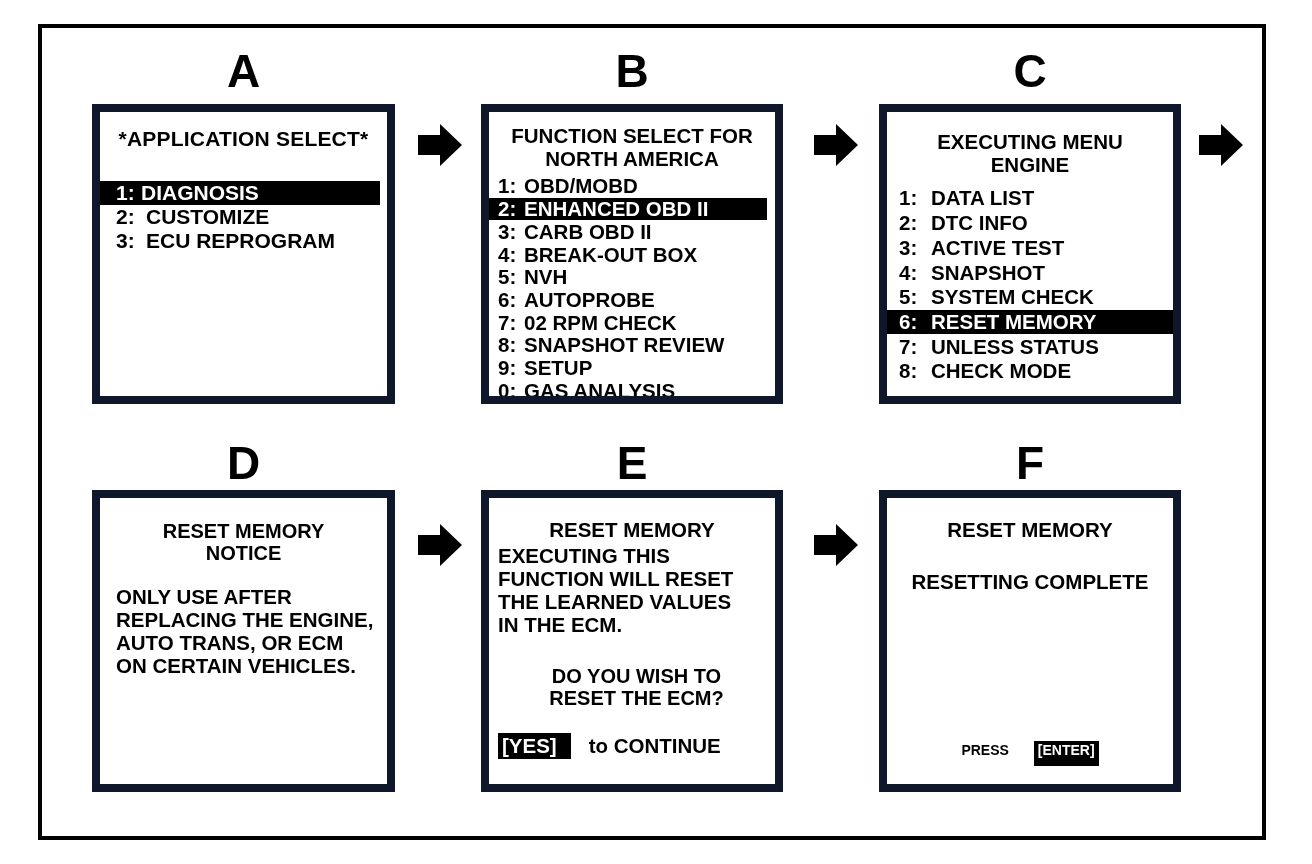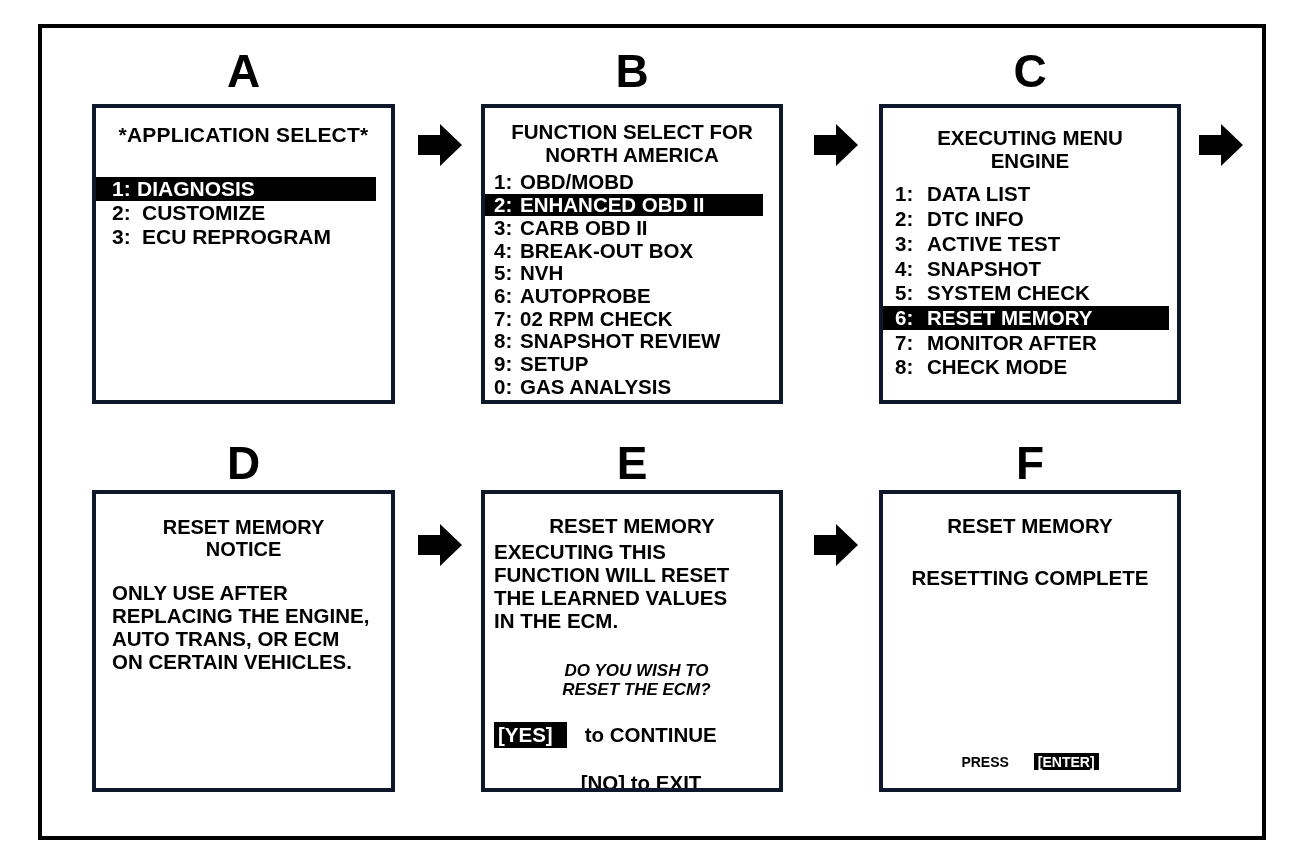--- a/index.html
+++ b/index.html
@@ -35,21 +35,21 @@
     position: absolute;
     font-size: 46px;
     font-weight: bold;
     line-height: 46px;
     text-align: center;
     letter-spacing: 0px;
   }
   
   .screen {
     position: absolute;
-    border: 4px solid #0f172a;
+    border: 8px solid #0f172a;
     background: #ffffff;
     box-sizing: border-box;
     overflow: hidden;
   }
   .screen-inner {
     position: relative;
     width: 100%;
     height: 100%;
     padding: 8px 0 0 0;
     box-sizing: border-box;
@@ -125,38 +125,38 @@
   #panel-d  { left: 92px;  top: 490px; width: 303px; height: 302px; }
   #panel-d .scr-title { font-size: 20px; padding-top: 14px; }
   #panel-d .d-block1 { font-size: 20.5px; margin-top: 19px; padding-left: 32px; }
   #panel-d .d-block2 { font-size: 20.5px; margin-top: 20px; padding-left: 16px; }
 
   
   #letter-e { left: 481px; top: 440px; width: 302px; }
   #panel-e  { left: 481px; top: 490px; width: 302px; height: 302px; }
   #panel-e .scr-title { font-size: 20.5px; padding-top: 13px; }
   #panel-e .e-body { font-size: 20.5px; margin-top: 2px; padding-left: 9px; }
-  #panel-e .e-q { font-size: 17px; margin-top: 28px; padding-left: 9px; text-align:center;font-style:italic; }
+  #panel-e .e-q { font-size: 20px; margin-top: 28px; padding-left: 9px; text-align:center; }
   #panel-e .e-choice { font-size: 20.5px; margin-top: 0px; }
   #panel-e .e-yes-row { display:flex; align-items:baseline; padding-left: 9px; }
   #panel-e .e-yes { background:#000; color:#fff; padding: 1px 14px 2px 4px; }
   #panel-e .e-yes-after { padding-left: 18px; }
   #panel-e .e-no-row { text-align:center; padding-left: 18px; }
 
   
   #letter-f { left: 879px; top: 440px; width: 302px; }
   #panel-f  { left: 879px; top: 490px; width: 302px; height: 302px; }
   #panel-f .scr-title { font-size: 20.5px; padding-top: 13px; }
   #panel-f .f-status { font-size: 20.5px; font-weight:bold; text-align:center; margin-top: 28px; }
   #panel-f .f-press-row {
     position:absolute; left:0; right:0; bottom: 18px;
     display:flex; justify-content:center; align-items:baseline;
     font-size: 14px; font-weight:bold;
   }
-  #panel-f .f-enter { background:#000; color:#fff; padding: 1px 4px 0 4px; margin-left: 25px; }
+  #panel-f .f-enter { background:#000; color:#fff; padding: 1px 4px 8px 4px; margin-left: 25px; }
 
   
   #arrow-ab { left: 418px;  top: 124px; }
   #arrow-bc { left: 814px;  top: 124px; }
   #arrow-cd { left: 1199px; top: 124px; }
   #arrow-de { left: 418px;  top: 524px; }
   #arrow-ef { left: 814px;  top: 524px; }
 </style>
 </head>
 <body>
@@ -253,21 +253,21 @@
         <div class="menu-row">
           <span class="num">4:</span><span class="lbl">SNAPSHOT</span>
         </div>
         <div class="menu-row">
           <span class="num">5:</span><span class="lbl">SYSTEM CHECK</span>
         </div>
         <div class="menu-row row-hl">
           <span class="num">6:</span><span class="lbl">RESET MEMORY</span>
         </div>
         <div class="menu-row">
-          <span class="num">7:</span><span class="lbl">MONITOR AFTER</span>
+          <span class="num">7:</span><span class="lbl">UNLESS STATUS</span>
         </div>
         <div class="menu-row">
           <span class="num">8:</span><span class="lbl">CHECK MODE</span>
         </div>
       </div>
     </div>
   </div>
 
   <div class="arrow" id="arrow-cd">
     <svg viewBox="0 0 44 42" xmlns="http://www.w3.org/2000/svg">

